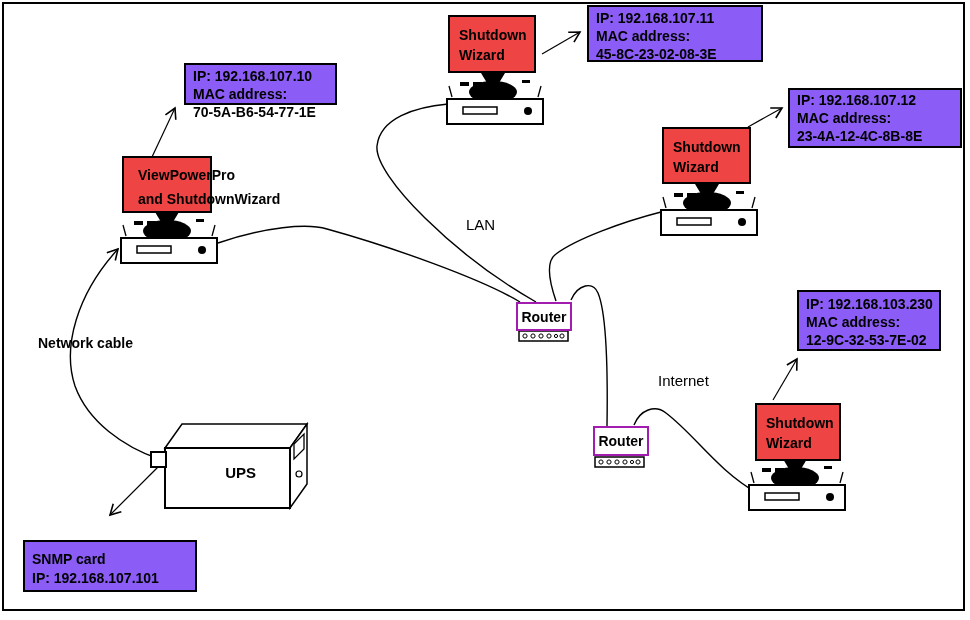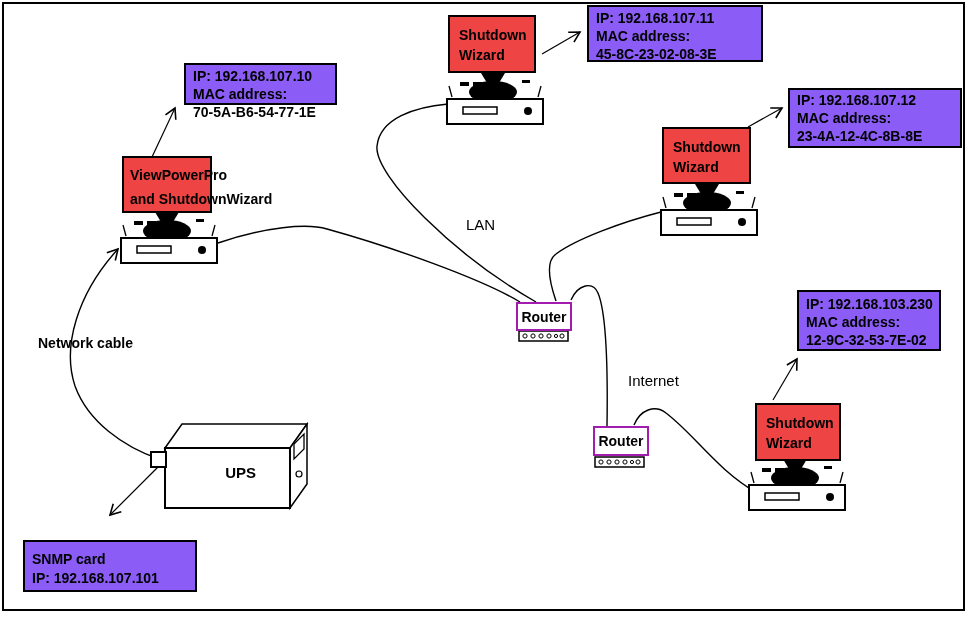--- a/index.html
+++ b/index.html
@@ -115,21 +115,21 @@
   <div class="abs info-box" style="left:797px;top:290px;width:144px;height:61px;padding-top:3px;">
     <div>IP: 192.168.103.230</div>
     <div>MAC address:</div>
     <div>12-9C-32-53-7E-02</div>
   </div>
   <div class="abs info-box" style="left:23px;top:540px;width:174px;height:52px;padding-top:8px;line-height:19px;">
     <div>SNMP card</div>
     <div>IP: 192.168.107.101</div>
   </div>
 
-  <div class="abs monitor wide" style="left:122px;top:156px;width:90px;height:57px;padding:5px 0 0 6px;">
+  <div class="abs monitor wide" style="left:122px;top:156px;width:90px;height:57px;padding:5px 0 0 14px;">
     <div class="ln">ViewPowerPro</div>
     <div class="ln">and ShutdownWizard</div>
   </div>
   <div class="abs monitor" style="left:448px;top:15px;width:88px;height:58px;padding:8px 0 0 9px;">
     <div class="ln">Shutdown</div>
     <div class="ln">Wizard</div>
   </div>
   <div class="abs monitor" style="left:662px;top:127px;width:89px;height:57px;padding:8px 0 0 9px;">
     <div class="ln">Shutdown</div>
     <div class="ln">Wizard</div>
@@ -138,15 +138,15 @@
     <div class="ln">Shutdown</div>
     <div class="ln">Wizard</div>
   </div>
 
   <div class="abs router-label" style="left:516px;top:302px;width:56px;height:29px;">Router</div>
   <div class="abs router-label" style="left:593px;top:426px;width:56px;height:30px;">Router</div>
 
   <div class="abs ups-label" style="left:196px;top:464px;width:60px;">UPS</div>
 
   <div class="abs plain-label" style="left:466px;top:216px;">LAN</div>
-  <div class="abs plain-label" style="left:628px;top:372px;">Internet</div>
+  <div class="abs plain-label" style="left:658px;top:372px;">Internet</div>
   <div class="abs bold-label" style="left:38px;top:335px;">Network cable</div>
 </div>
 
 </body></html>

